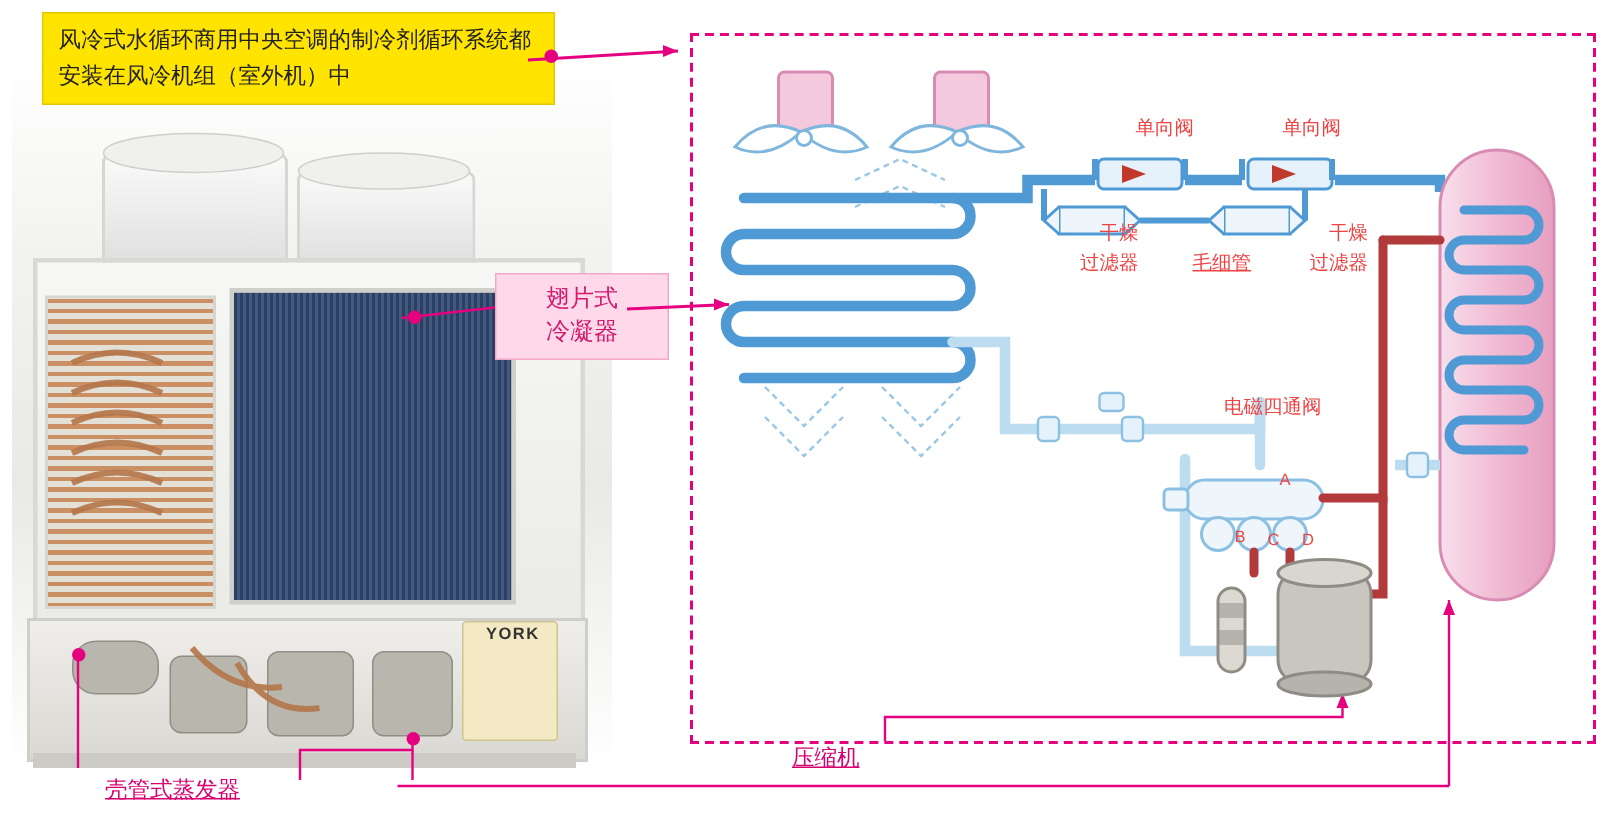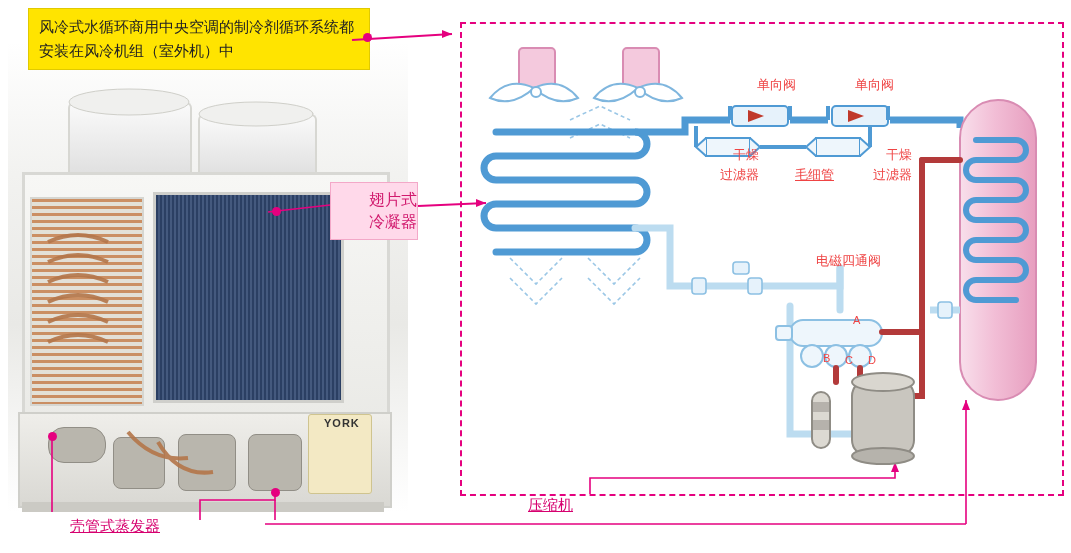--- a/index.html
+++ b/index.html
@@ -30,21 +30,21 @@
   .m3{left:170px;top:392px;width:56px;height:55px;border-radius:8px;}
   .m4{left:240px;top:392px;width:52px;height:55px;border-radius:8px;}
   .m5{left:300px;top:372px;width:62px;height:78px;background:#f3e9c4;border-color:#cfc48f;}
   .york{position:absolute;left:300px;top:375px;font-size:11px;color:#333;font-weight:bold;letter-spacing:1px;margin-left:16px;}
   .feet{position:absolute;left:14px;top:460px;width:362px;height:10px;background:#cbcac4;}
 
   
   .callout{position:absolute;background:#ffe400;border:1px solid #e0c900;
      color:#222;font-size:15px;line-height:24px;padding:6px 10px;}
   .callout-pink{position:absolute;background:#ffd9ea;border:1px solid #f3a8c8;
-     color:#d11a6e;font-size:16px;line-height:22px;padding:6px 0;text-align:right;}
+     color:#d11a6e;font-size:16px;line-height:22px;padding:6px 14px;text-align:center;}
   .pink-label{position:absolute;color:#d6006f;font-size:15px;white-space:nowrap;text-decoration:underline;}
   .dot{position:absolute;width:9px;height:9px;border-radius:50%;background:#e5007f;}
 
   
   .dashbox{position:absolute;left:460px;top:22px;width:600px;height:470px;
      border:2px dashed #e5007f;}
   .sch{position:absolute;left:460px;top:10px;width:611px;height:520px;}
 
   .lbl{position:absolute;font-size:13px;color:#ef4444;white-space:nowrap;line-height:17px;}
 
@@ -259,20 +259,20 @@
     </g>
   </svg>
 
   <div class="lbl" style="left:757px;top:76px;">单向阀</div>
   <div class="lbl" style="left:855px;top:76px;">单向阀</div>
   <div class="lbl" style="left:733px;top:146px;">干燥</div>
   <div class="lbl" style="left:720px;top:166px;">过滤器</div>
   <div class="lbl" style="left:795px;top:166px;text-decoration:underline;">毛细管</div>
   <div class="lbl" style="left:886px;top:146px;">干燥</div>
   <div class="lbl" style="left:873px;top:166px;">过滤器</div>
-  <div class="lbl" style="left:816px;top:252px;">电磁四通阀</div>
+  <div class="lbl" style="left:816px;top:262px;">电磁四通阀</div>
   <div class="lbl" style="left:853px;top:312px;font-size:11px;">A</div>
   <div class="lbl" style="left:823px;top:350px;font-size:11px;">B</div>
   <div class="lbl" style="left:845px;top:352px;font-size:11px;">C</div>
   <div class="lbl" style="left:868px;top:352px;font-size:11px;">D</div>
 
 
 </div>
 
 </body></html>

